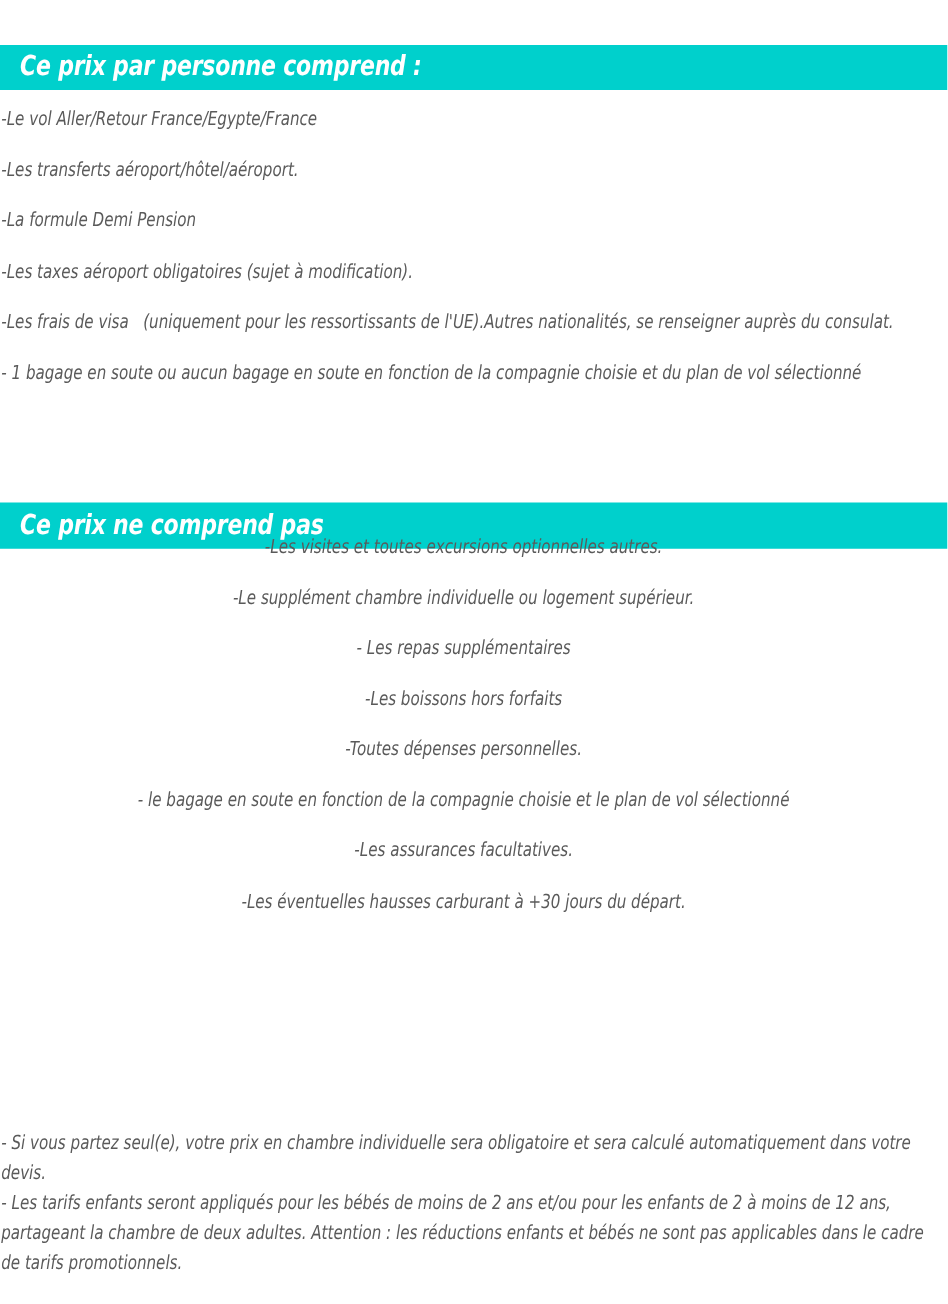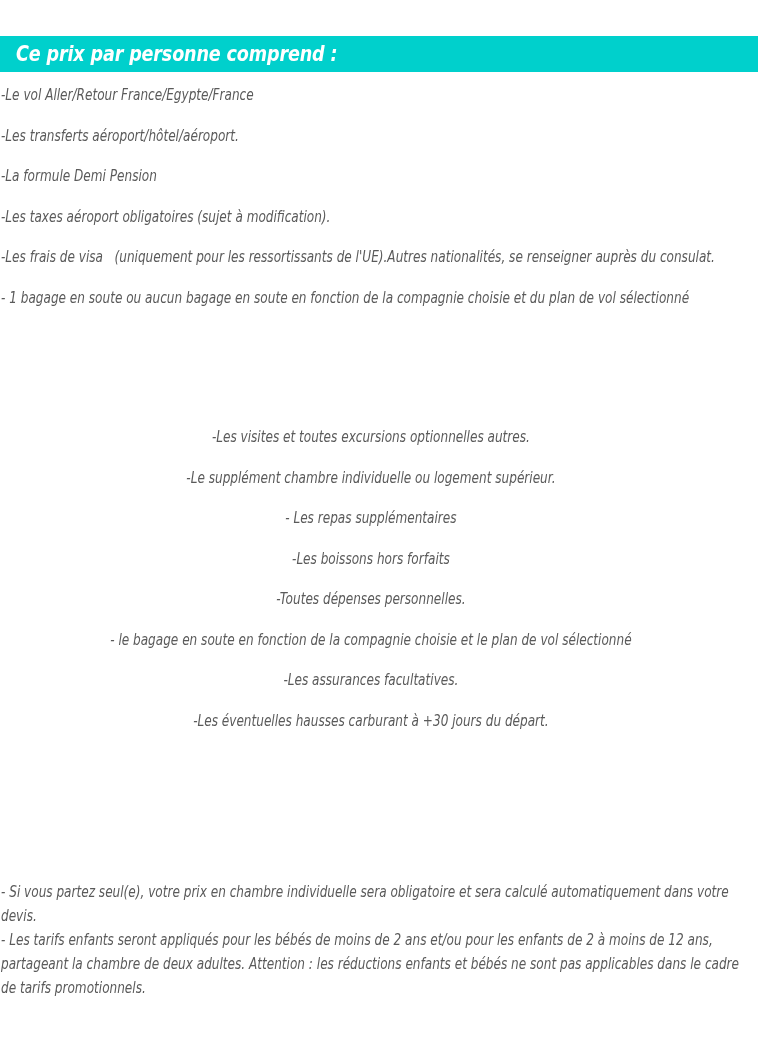--- a/index.html
+++ b/index.html
@@ -54,21 +54,21 @@
   .body-block {
     position: absolute;
     left: 0;
     width: 758px;
     box-sizing: border-box;
     padding-left: 1px;
     padding-right: 16px;
   }
   #block-1 { top: 52px;  }
   #block-2 { top: 394px; text-align: center; }
-  #block-3 { top: 844px; }
+  #block-3 { top: 866px; }
 
   .line {
     color: #5a5a5a;
     font-family: "DejaVu Sans", sans-serif;
     font-style: italic;
     font-size: 15.5px;
     line-height: 1;
     white-space: pre-wrap;
     transform: scaleX(0.78);
     transform-origin: left top;
@@ -111,20 +111,23 @@
 
   <div class="body-block" id="block-1">
     <p class="line spaced">-Le vol Aller/Retour France/Egypte/France</p>
     <p class="line spaced">-Les transferts aéroport/hôtel/aéroport.</p>
     <p class="line spaced">-La formule Demi Pension</p>
     <p class="line spaced">-Les taxes aéroport obligatoires (sujet à modification).</p>
     <p class="line spaced">-Les frais de visa   (uniquement pour les ressortissants de l'UE).Autres nationalités, se renseigner auprès du consulat.</p>
     <p class="line spaced">- 1 bagage en soute ou aucun bagage en soute en fonction de la compagnie choisie et du plan de vol sélectionné</p>
   </div>
 
+  <div class="section-bar" id="bar-2">
+    <span class="section-bar-title">Ce prix ne comprend pas</span>
+  </div>
 
   <div class="body-block" id="block-2">
     <p class="line spaced">-Les visites et toutes excursions optionnelles autres.</p>
     <p class="line spaced">-Le supplément chambre individuelle ou logement supérieur.</p>
     <p class="line spaced">- Les repas supplémentaires</p>
     <p class="line spaced">-Les boissons hors forfaits</p>
     <p class="line spaced">-Toutes dépenses personnelles.</p>
     <p class="line spaced">- le bagage en soute en fonction de la compagnie choisie et le plan de vol sélectionné</p>
     <p class="line spaced">-Les assurances facultatives.</p>
     <p class="line spaced">-Les éventuelles hausses carburant à +30 jours du départ.</p>

